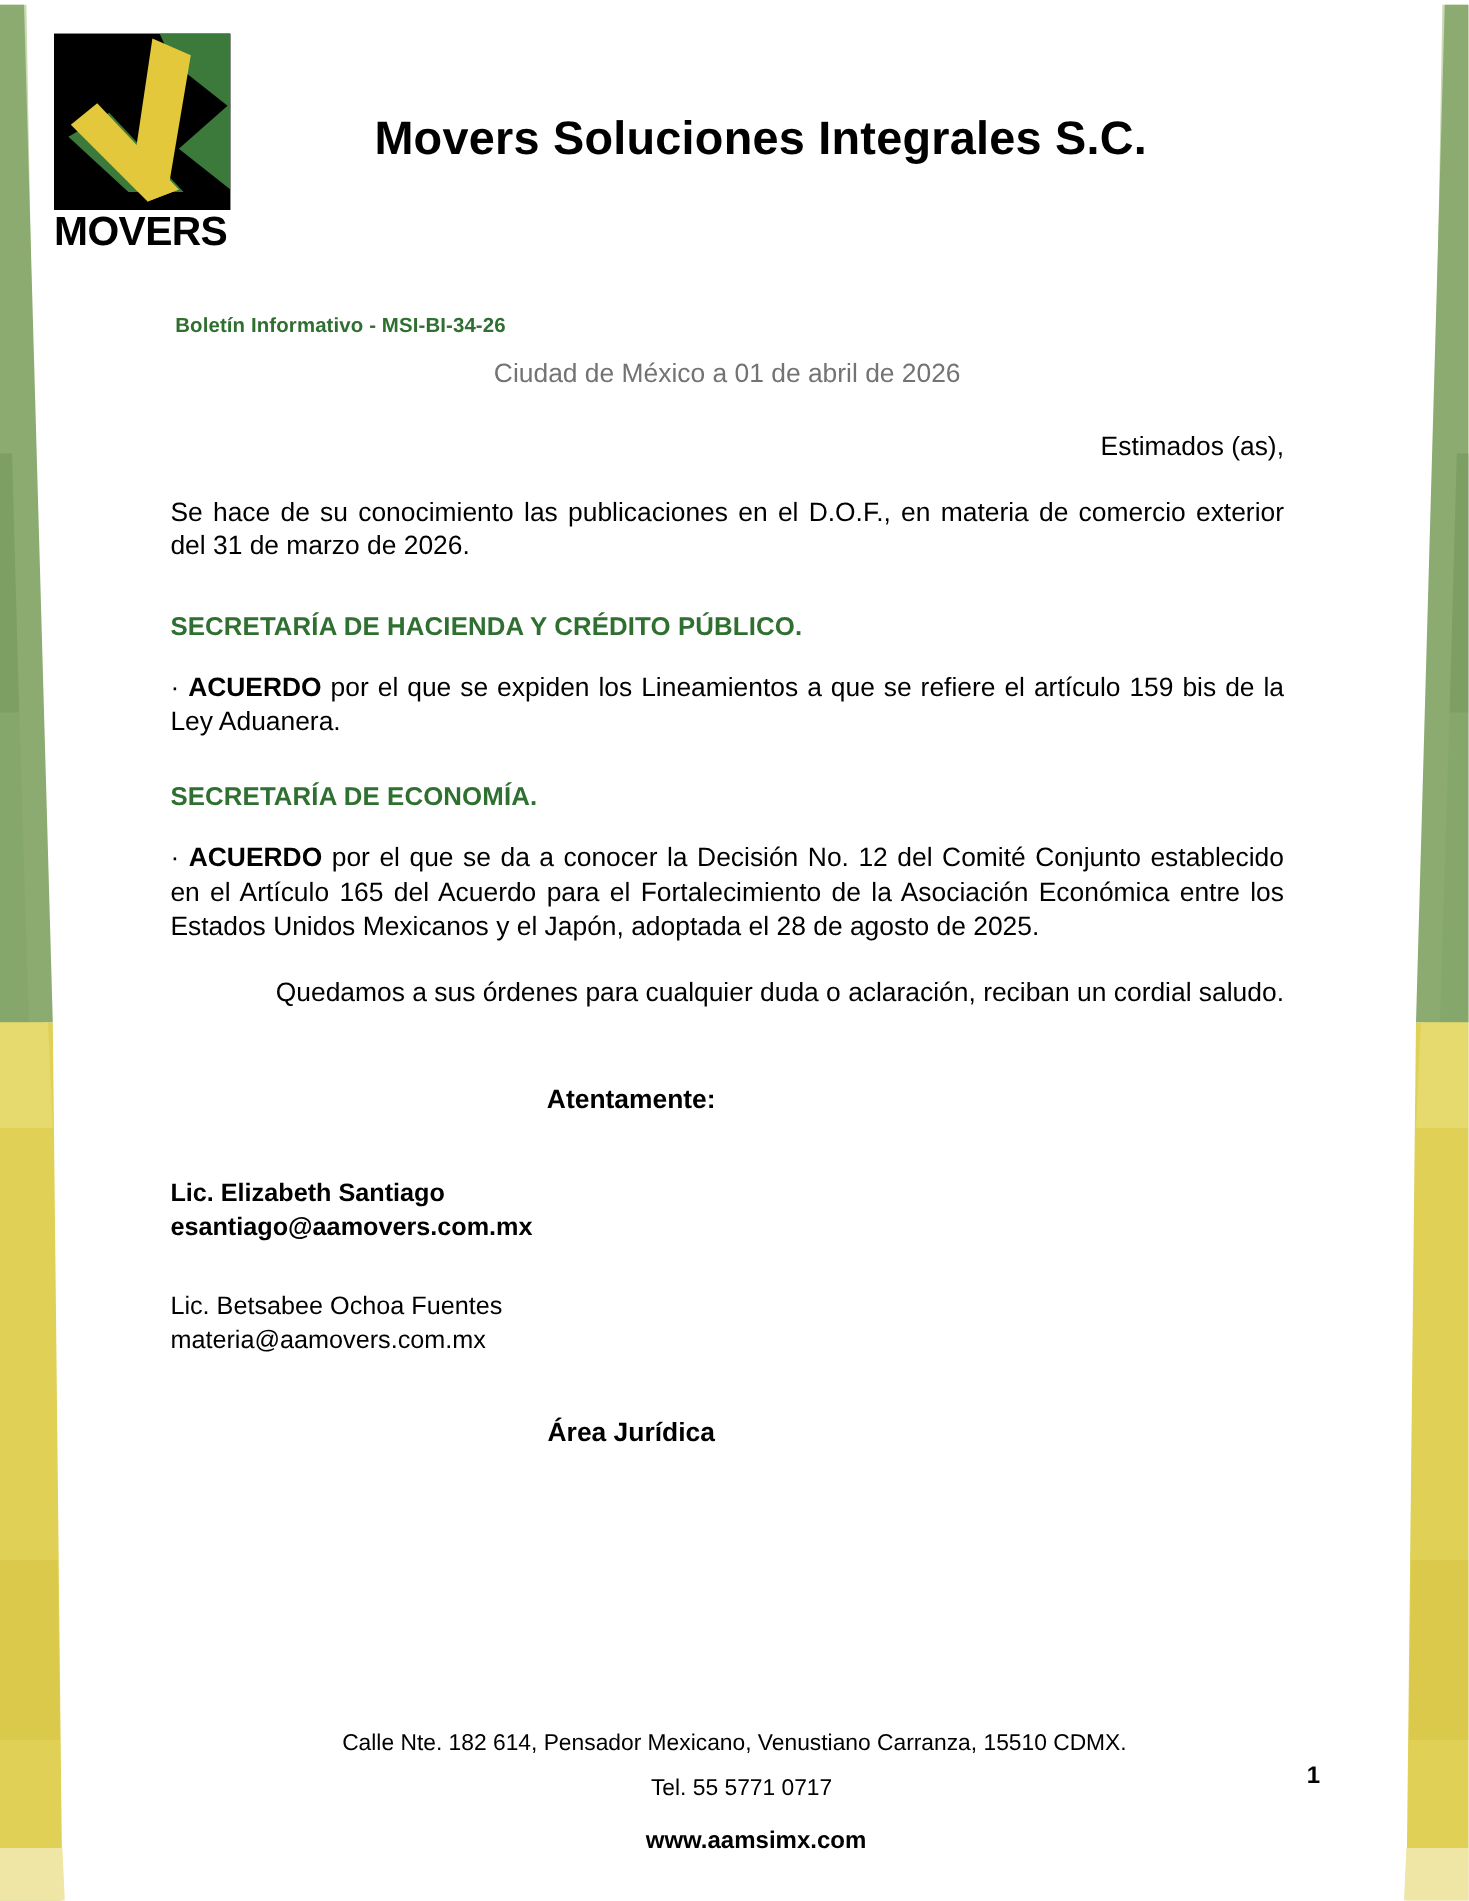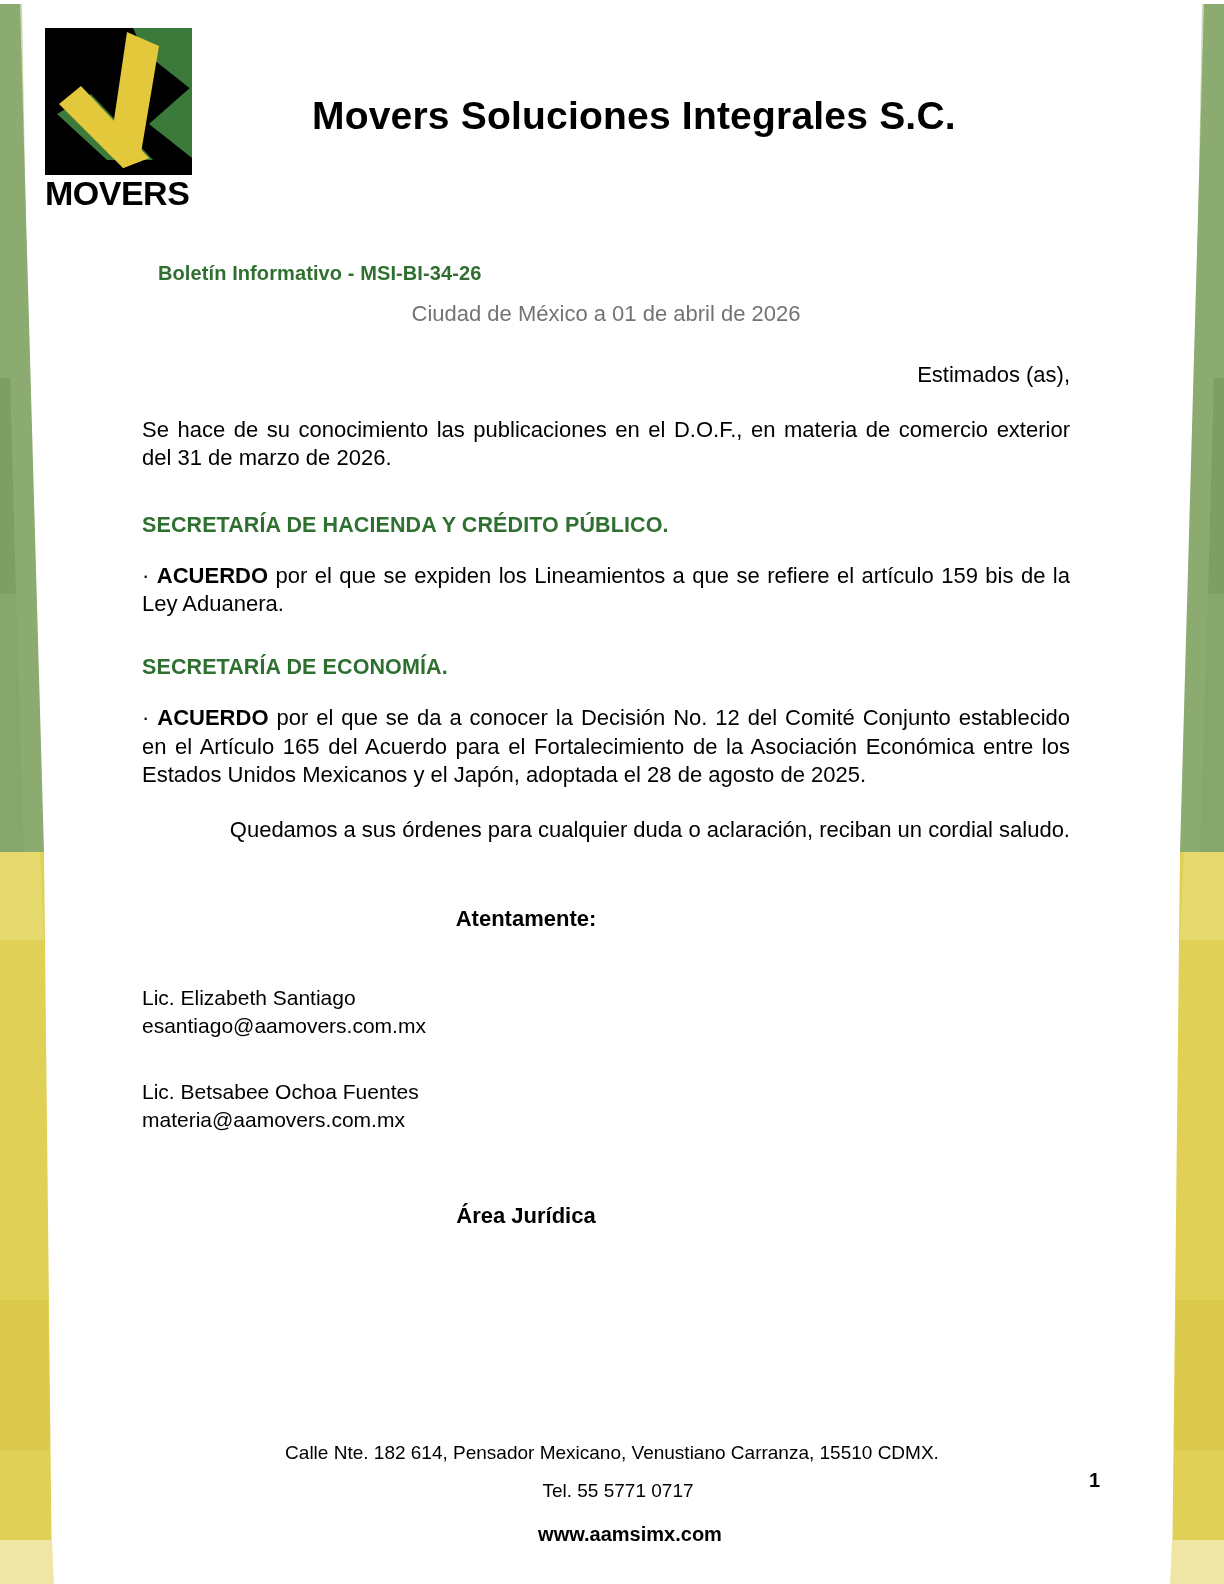--- a/index.html
+++ b/index.html
@@ -75,23 +75,23 @@
 
   
   .content {
     position: absolute;
     left: 142px;
     top: 262px;
     width: 928px;
   }
   .bulletin-id {
     font-weight: bold;
-    font-size: 20px;
+    font-size: 17px;
     color: #2f7031;
-    margin: 0 0 16px 16px;
+    margin: 0 0 16px 4px;
     letter-spacing: 0.1px;
   }
   .city-date {
     text-align: center;
     font-size: 22px;
     margin: 0 0 34px 0;
     color: #737373;
   }
   p.body-text {
     font-size: 22px;
@@ -119,27 +119,27 @@
     font-weight: bold;
     font-size: 22px;
     margin: 62px 0 0 0;
     padding-right: 160px;
   }
   .signer {
     font-size: 21px;
     line-height: 1.33;
     margin: 0;
   }
-  .signer.first { margin-top: 52px; }
+  .signer.first { margin-top: 52px; font-weight: bold; }
   .signer.second { margin-top: 38px; }
   .area-juridica {
     text-align: center;
     font-weight: bold;
     font-size: 22px;
-    margin: 69px 0 0 0;
+    margin: 50px 0 0 0;
     padding-right: 160px;
   }
 
   
   .footer {
     position: absolute;
     left: 0; right: 0;
     bottom: 38px;
     text-align: center;
   }

